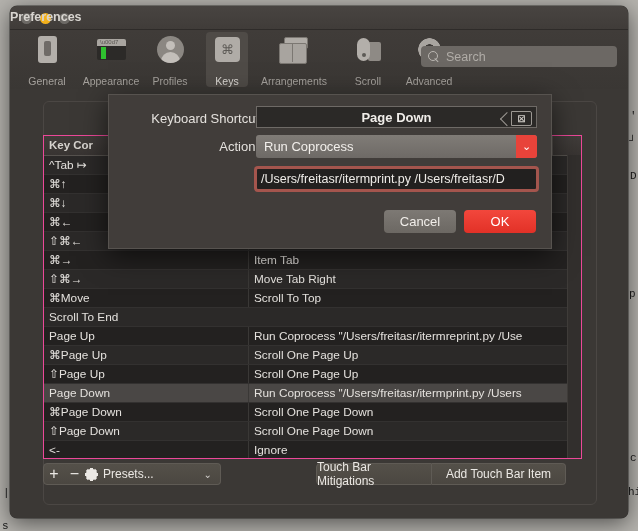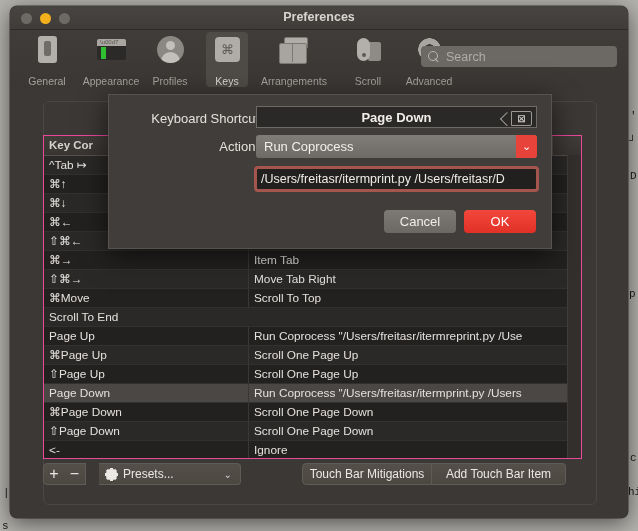--- a/index.html
+++ b/index.html
@@ -44,21 +44,21 @@
   }
   .traffic {
     position: absolute; top: 7px;
     width: 11px; height: 11px; border-radius: 50%;
   }
   .traffic.close  { left: 11px; background: #6d6a66; }
   .traffic.min    { left: 30px; background: #f2b01c; }
   .traffic.zoom   { left: 49px; background: #6d6a66; }
   #window-title {
     position: absolute; left: 0; right: 0; top: 4px;
-    text-align: center;
+    text-align: left;
     font-size: 12.5px; color: #d8d5d0; font-weight: bold;
   }
 
   
   #toolbar {
     position: relative;
     height: 59px;
     background: linear-gradient(#403c39, #3a3734);
     border-bottom: 1px solid #2d2a28;
   }
@@ -266,40 +266,40 @@
     background: linear-gradient(#545049, #4b4741);
     border: 1px solid #5f5b55;
     box-sizing: border-box;
     display: flex; align-items: center; justify-content: center;
     color: #ebe8e4; font-size: 12px;
     cursor: default;
   }
   #btn-add     { left: 0;   width: 22px; border-radius: 4px 0 0 4px; font-size: 16px; }
   #btn-remove  { left: 21px; width: 22px; border-left: none; font-size: 16px; }
   #presets {
-    left: 56px; width: 142px; border-left: none; border-radius: 0 4px 4px 0;
+    left: 36px; width: 142px; border-left: none; border-radius: 0 4px 4px 0;
     justify-content: flex-start; padding-left: 6px; position: absolute; top: 2px;
   }
   #presets .gear-sm {
     width: 13px; height: 13px; margin-right: 5px; position: relative; flex: none;
   }
   #presets .gear-sm .ring {
     position:absolute; inset:0; border-radius:50%; background:#ebe8e4;
     -webkit-mask: radial-gradient(circle at 50% 50%, transparent 0 2.2px, #000 2.6px 5.3px, transparent 5.7px);
             mask: radial-gradient(circle at 50% 50%, transparent 0 2.2px, #000 2.6px 5.3px, transparent 5.7px);
   }
   #presets .gear-sm .t {
     position:absolute; left:50%; top:50%; width:3px; height:13px;
     margin-left:-1.5px; margin-top:-6.5px; background:#ebe8e4;
   }
   #presets .chev {
     margin-left: auto; margin-right: 8px;
     color: #d4d1cd; font-size: 10px;
   }
-  #btn-touchbar-mit { right: 148px; width: 130px; border-radius: 4px 0 0 4px; margin-left: 45px; }
+  #btn-touchbar-mit { right: 148px; width: 116px; border-radius: 4px 0 0 4px; margin-left: 45px; }
   #btn-touchbar-add { right: 14px;  width: 134px; border-left: none; border-radius: 0 4px 4px 0; }
 
   
   #dialog {
     position: absolute;
     left: 98px; top: 88px;
     width: 442px; height: 153px;
     background: #413d3a;
     border: 1px solid #57534f;
     box-shadow: 0 7px 26px rgba(0,0,0,.6);

